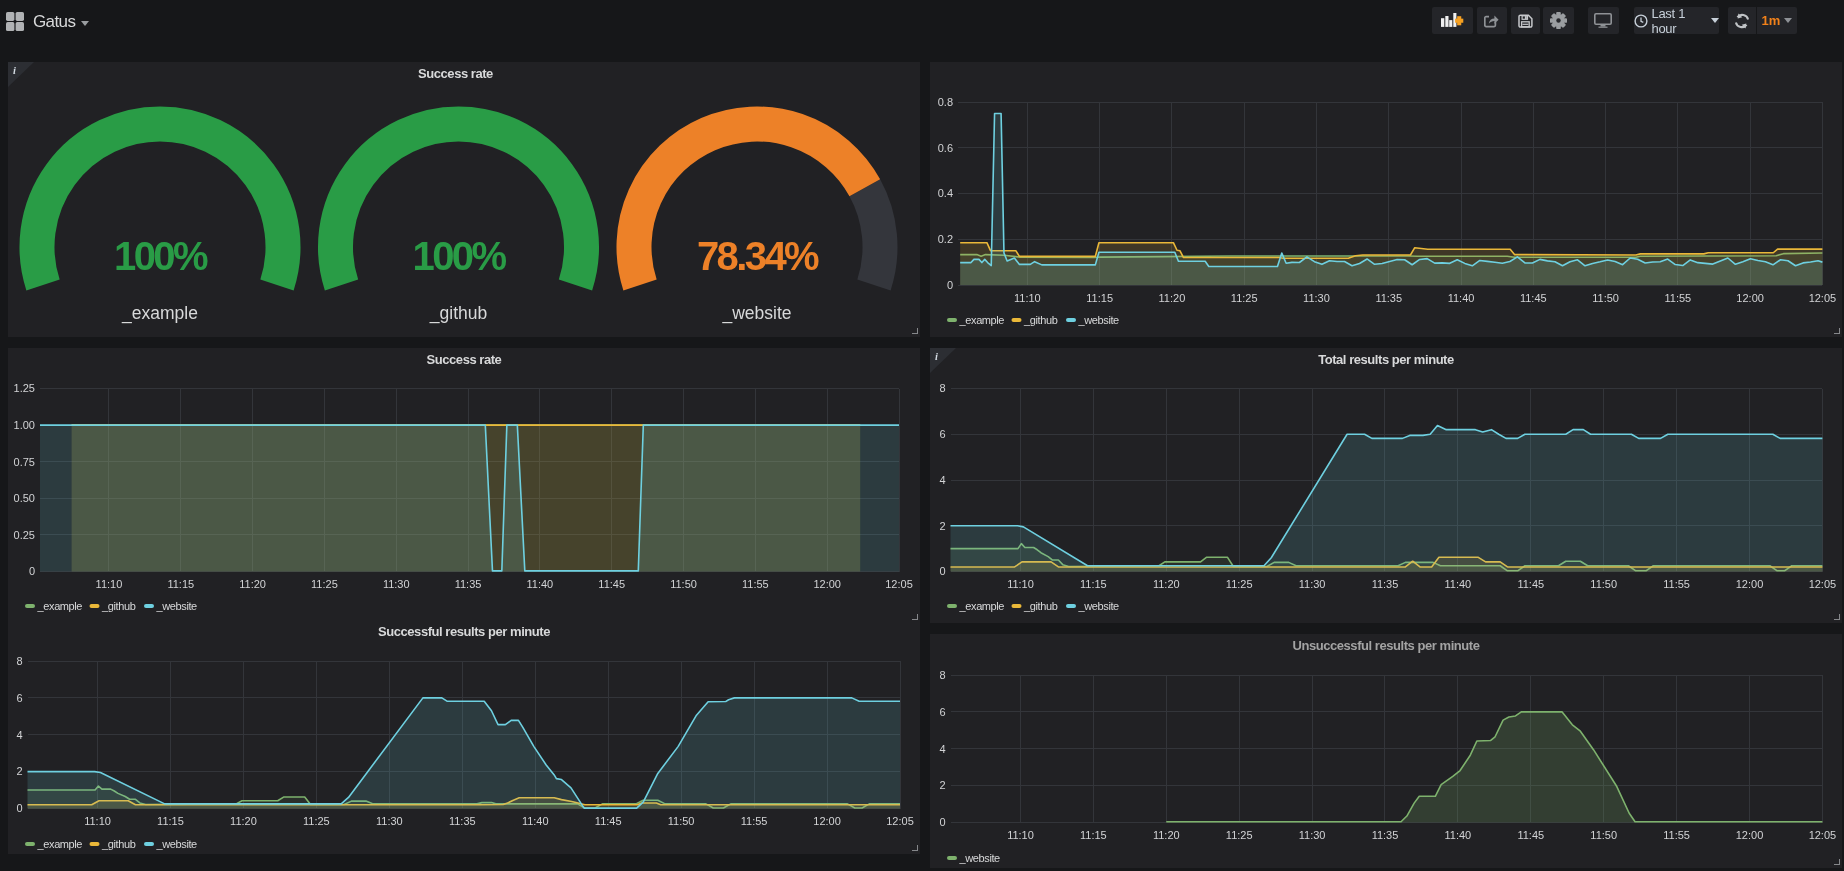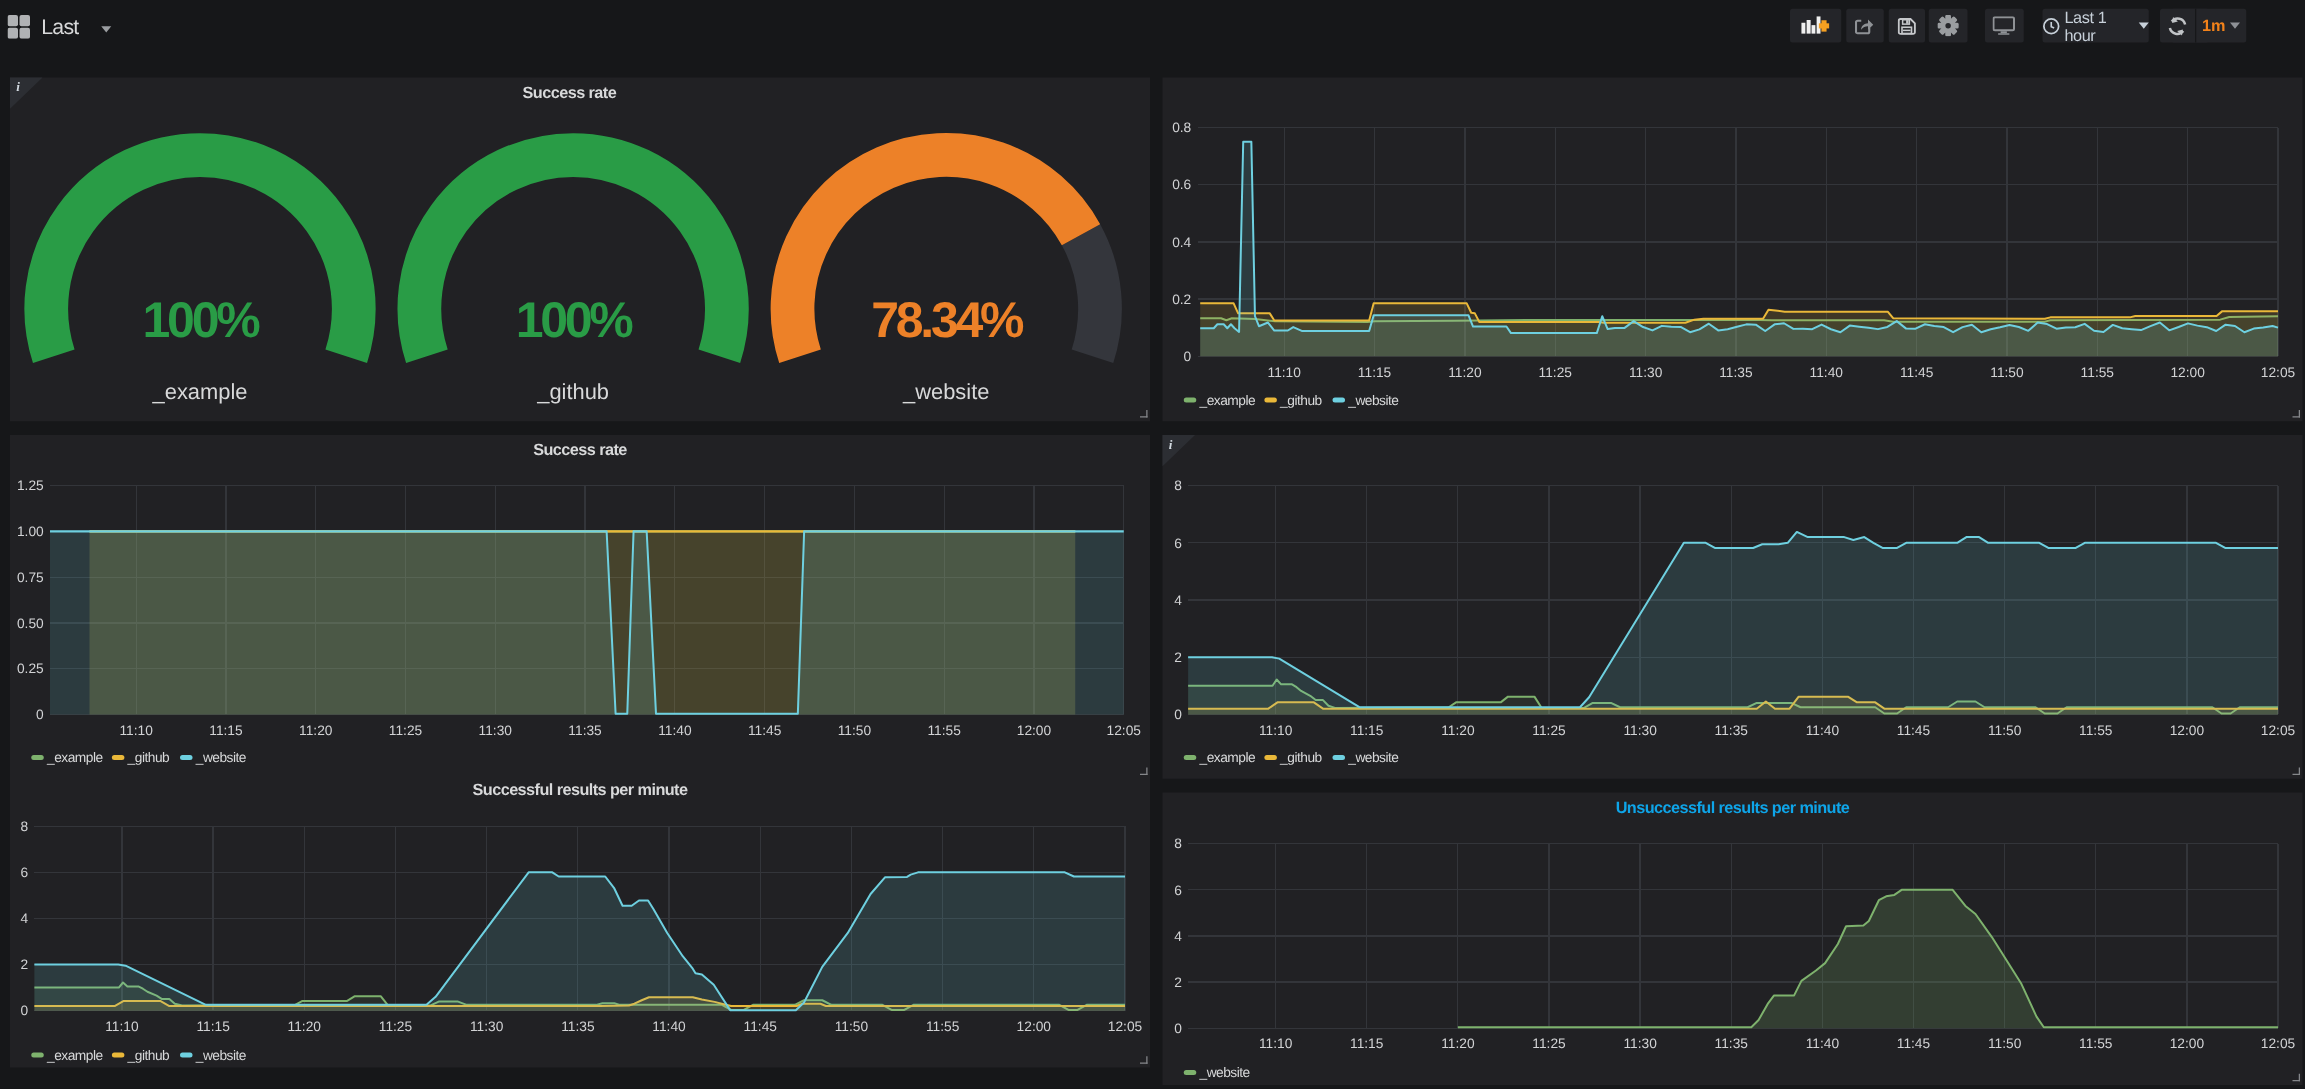--- a/index.html
+++ b/index.html
@@ -1,21 +1,21 @@
 <!DOCTYPE html>
 <html><head><meta charset="utf-8"><style>html,body{margin:0;padding:0;width:1844px;height:871px;background:#161719;font-family:"Liberation Sans",sans-serif;overflow:hidden}*{box-sizing:border-box}.btn{position:absolute;top:7px;height:27px;background:#242529;border-radius:2px;display:flex;align-items:center;justify-content:center}</style></head><body>
 <div style="position:absolute;left:6px;top:12px"><svg width="18" height="19" viewBox="0 0 18 19">
       <g fill="#b0b2b4">
         <rect x="0" y="0" width="8.4" height="8.9" rx="1.6"></rect>
         <rect x="9.6" y="0" width="8.4" height="8.9" rx="1.6"></rect>
         <rect x="0" y="10.1" width="8.4" height="8.9" rx="1.6"></rect>
         <rect x="9.6" y="10.1" width="8.4" height="8.9" rx="1.6"></rect>
       </g>
     </svg></div>
-<div style="position:absolute;left:33px;top:12px;font-size:17px;letter-spacing:-0.6px;color:#d8d9da">Last</div>
+<div style="position:absolute;left:33px;top:12px;font-size:17px;letter-spacing:-0.6px;color:#d8d9da">Gatus</div>
 <div style="position:absolute;left:81px;top:21px;line-height:0"><span style="display:inline-block;width:0;height:0;border-left:4.5px solid transparent;border-right:4.5px solid transparent;border-top:5px solid #9a9da0;vertical-align:middle"></span></div>
 <div class="btn" style="left:1432px;width:41px">
     <svg width="23" height="15" viewBox="0 0 23 15">
       <g fill="#f0f0f0">
 <rect x="0" y="5.2" width="3.3" height="8.7"></rect>
         <rect x="4.3" y="3" width="3.2" height="10.9"></rect>
         <rect x="8.2" y="7.1" width="3.1" height="6.8"></rect>
         <rect x="12.3" y="0" width="3.1" height="13.9"></rect>
       </g>
 <g fill="#f5a021">
@@ -222,20 +222,21 @@
         <text x="29.6" y="261.8">_example</text>
         <rect x="81.5" y="256" width="10" height="4" rx="2" fill="#EAB839"></rect>
         <text x="94.1" y="261.8">_github</text>
         <rect x="136" y="256" width="10" height="4" rx="2" fill="#6ED0E0"></rect>
         <text x="148.6" y="261.8">_website</text>
       </g>
     </svg>
     <div style="position:absolute;right:2.5px;bottom:3px;width:6px;height:6px;border-right:1.5px solid #85878a;border-bottom:1.5px solid #85878a"></div>
   </div>
 <div style="position:absolute;left:930px;top:348px;width:912px;height:275px;background:#212124;">
+    <div style="position:absolute;top:4px;left:0px;right:0;text-align:center;font-size:13px;font-weight:bold;letter-spacing:-0.45px;color:#d8d9da">Total results per minute</div>
     <svg width="912" height="275" style="position:absolute;left:0;top:0" font-family="Liberation Sans, sans-serif">
       <g stroke="#33353a" stroke-width="1" shape-rendering="crispEdges">
         <line x1="20.5" y1="223.5" x2="892.4" y2="223.5"></line>
         <line x1="20.5" y1="177.75" x2="892.4" y2="177.75"></line>
         <line x1="20.5" y1="132" x2="892.4" y2="132"></line>
         <line x1="20.5" y1="86.25" x2="892.4" y2="86.25"></line>
         <line x1="20.5" y1="40.5" x2="892.4" y2="40.5"></line>
         <line x1="90.49" y1="40.5" x2="90.49" y2="223.5"></line>
         <line x1="163.39" y1="40.5" x2="163.39" y2="223.5"></line>
         <line x1="236.29" y1="40.5" x2="236.29" y2="223.5"></line>
@@ -343,21 +344,21 @@
         <text x="29.6" y="227.8">_example</text>
         <rect x="81.5" y="222" width="10" height="4" rx="2" fill="#EAB839"></rect>
         <text x="94.1" y="227.8">_github</text>
         <rect x="136" y="222" width="10" height="4" rx="2" fill="#6ED0E0"></rect>
         <text x="148.6" y="227.8">_website</text>
       </g>
     </svg>
     <div style="position:absolute;right:2.5px;bottom:3px;width:6px;height:6px;border-right:1.5px solid #85878a;border-bottom:1.5px solid #85878a"></div>
   </div>
 <div style="position:absolute;left:930px;top:634px;width:912px;height:234px;background:#212124;">
-    <div style="position:absolute;top:4px;left:0px;right:0;text-align:center;font-size:13px;font-weight:bold;letter-spacing:-0.45px;color:#0ea5e9">Unsuccessful results per minute</div>
+    <div style="position:absolute;top:4px;left:0px;right:0;text-align:center;font-size:13px;font-weight:bold;letter-spacing:-0.45px;color:#a3a3a3">Unsuccessful results per minute</div>
     <svg width="912" height="240" style="position:absolute;left:0;top:0" font-family="Liberation Sans, sans-serif">
       <g stroke="#33353a" stroke-width="1" shape-rendering="crispEdges">
         <line x1="20.5" y1="188.5" x2="892.4" y2="188.5"></line>
         <line x1="20.5" y1="151.62" x2="892.4" y2="151.62"></line>
         <line x1="20.5" y1="114.75" x2="892.4" y2="114.75"></line>
         <line x1="20.5" y1="77.88" x2="892.4" y2="77.88"></line>
         <line x1="20.5" y1="41" x2="892.4" y2="41"></line>
         <line x1="90.49" y1="41" x2="90.49" y2="188.5"></line>
         <line x1="163.39" y1="41" x2="163.39" y2="188.5"></line>
         <line x1="236.29" y1="41" x2="236.29" y2="188.5"></line>

